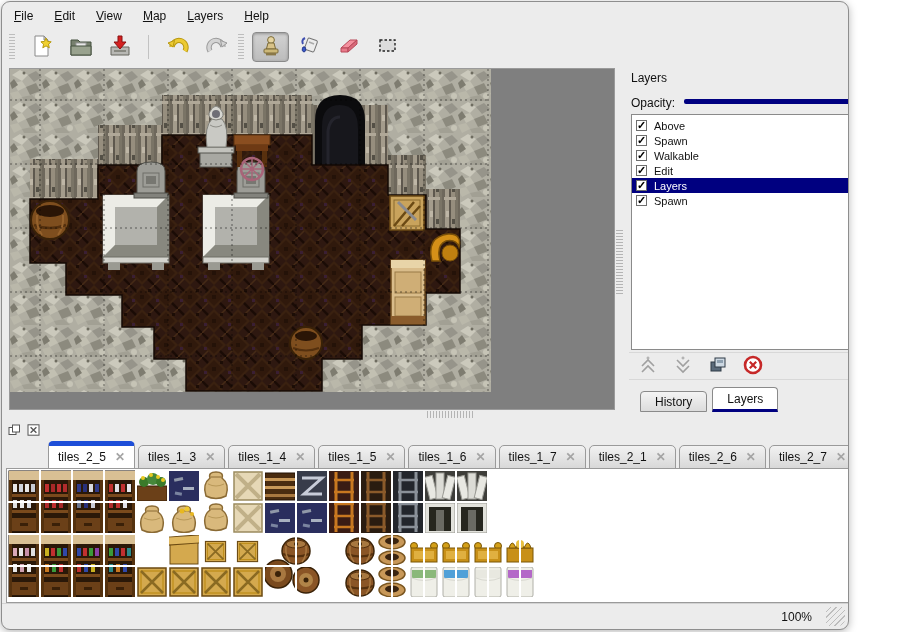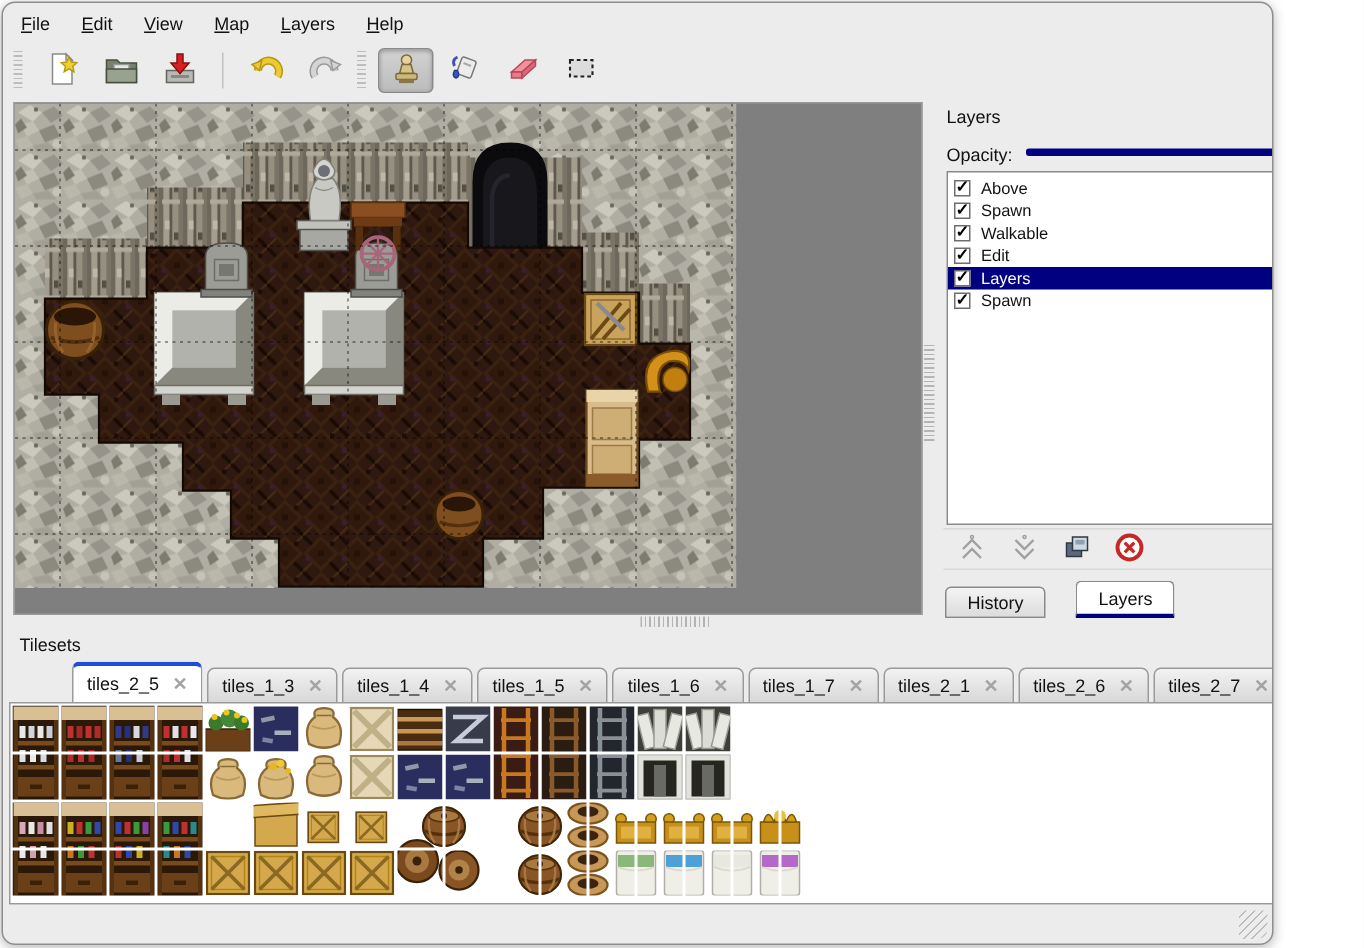--- a/index.html
+++ b/index.html
@@ -44,32 +44,32 @@
     background-size:4px 4px,auto;background-position:center,center;}
   .layer-list{position:absolute;left:7px;top:48px;right:7px;bottom:62px;background:#fff;
     border:1px solid #8a8a8a;padding-top:3px;overflow:hidden;}
   .layer-row{display:flex;align-items:center;height:15px;padding-left:4px;font-size:11px;}
   .layer-row.selected{background:#000080;color:#fff;}
   .cbx{width:11px;height:11px;border:1px solid #6e6e6e;background:#fff;margin-right:7px;
     font-size:11px;line-height:9px;text-align:center;color:#000;font-weight:bold;flex:0 0 auto;}
   .layer-actions{position:absolute;left:5px;right:7px;bottom:32px;height:28px;display:flex;gap:15px;
     align-items:center;padding-left:9px;border-top:1px solid #d8d8d8;border-bottom:1px solid #d8d8d8;}
   .act-btn{background:none;border:none;padding:0;width:20px;height:20px;display:flex;align-items:center;justify-content:center;}
-  .dock-tabs{position:absolute;left:6px;bottom:0;height:25px;display:flex;align-items:flex-end;gap:20px;}
+  .dock-tabs{position:absolute;left:16px;bottom:0;height:25px;display:flex;align-items:flex-end;gap:5px;}
   .dock-tab{height:21px;padding:0 14px;display:flex;align-items:center;border:1px solid #8a8a8a;
     border-radius:4px 4px 0 0;background:linear-gradient(#f4f4f4,#dcdcdc);}
   .dock-tab.active{height:25px;background:#fff;border-bottom:3px solid #000080;}
   
   .tilesets-panel{position:absolute;left:4px;top:417px;width:901px;height:187px;}
   .ts-titlebar{position:absolute;left:0;top:2px;right:0;height:17px;display:flex;align-items:center;}
   .ts-tabbar{position:absolute;left:42px;right:35px;top:22px;height:28px;display:flex;
     align-items:flex-end;gap:3px;overflow:hidden;}
   .ts-tab{height:24px;padding:0 9px;display:flex;align-items:center;gap:9px;border:1px solid #9a9a9a;
     border-radius:5px 5px 0 0;background:linear-gradient(#f2f2f2,#d8d8d8);white-space:nowrap;}
-  .ts-tab.active{height:28px;background:#fff;border-top:3px solid #1d4ed8;margin-top:45px;}
+  .ts-tab.active{height:28px;background:#fff;border-top:5px solid #1d4ed8;margin-top:45px;}
   .ts-close{color:#a4a4a4;font-weight:bold;font-size:12px;}
   .ts-scroll{position:absolute;right:0;top:26px;height:24px;display:flex;gap:1px;}
   .ts-arrow{width:16px;height:24px;border:1px solid #9a9a9a;background:linear-gradient(#f2f2f2,#d6d6d6);
     display:flex;align-items:center;justify-content:center;font-size:8px;color:#111;padding:0;}
   .ts-box{position:absolute;left:0;top:49px;right:0;bottom:3px;background:#fff;border:1px solid #9a9a9a;overflow:hidden;}
   .ts-svg{position:absolute;left:1px;top:1px;display:block;}
   .ts-scrollbar{position:absolute;right:0;top:0;bottom:0;width:18px;background:#e4e4e4;border-left:1px solid #bcbcbc;}
   .sb-btn{position:absolute;left:0;width:17px;height:16px;border:1px solid #9a9a9a;
     background:linear-gradient(#f6f6f6,#d8d8d8);display:flex;align-items:center;justify-content:center;
     font-size:7px;color:#111;padding:0;}
@@ -391,21 +391,20 @@
         </button>
       </div>
     <div class="dock-tabs">
         <div class="dock-tab">History</div>
         <div class="dock-tab active">Layers</div>
       </div>
   </div>
 
   <div class="tilesets-panel">
     <div class="ts-titlebar">
-      <span class="panel-title">Tilesets</span>
       <button class="panel-btn">
           <svg width="13" height="12" viewBox="0 0 13 12">
             <rect x="1" y="3.5" width="7" height="7" fill="#fff" stroke="#555"></rect>
             <rect x="4.5" y="1" width="7" height="7" fill="#fff" stroke="#555"></rect>
           </svg>
         </button>
       <button class="panel-btn">
           <svg width="13" height="12" viewBox="0 0 13 12">
             <rect x="1" y="0.8" width="11" height="10.4" fill="#fff" stroke="#555"></rect>
             <path d="M3.6 3.2l5.8 5.6M9.4 3.2l-5.8 5.6" stroke="#555" stroke-width="1.4"></path>
@@ -705,14 +704,17 @@
                  M0 32H544 M0 64H544 M0 96H544 M0 128H544" stroke="#fff" stroke-width="2"></path>
       </svg>
       <div class="ts-scrollbar">
         <button class="sb-btn sb-up">▲</button>
         <div class="sb-thumb"></div>
         <button class="sb-btn sb-down">▼</button>
       </div>
     </div>
   </div>
 
+  <div class="statusbar">
+    <span>100%</span>
+  </div>
   <div class="resize-grip"></div>
 </div>
 
 </body></html>

